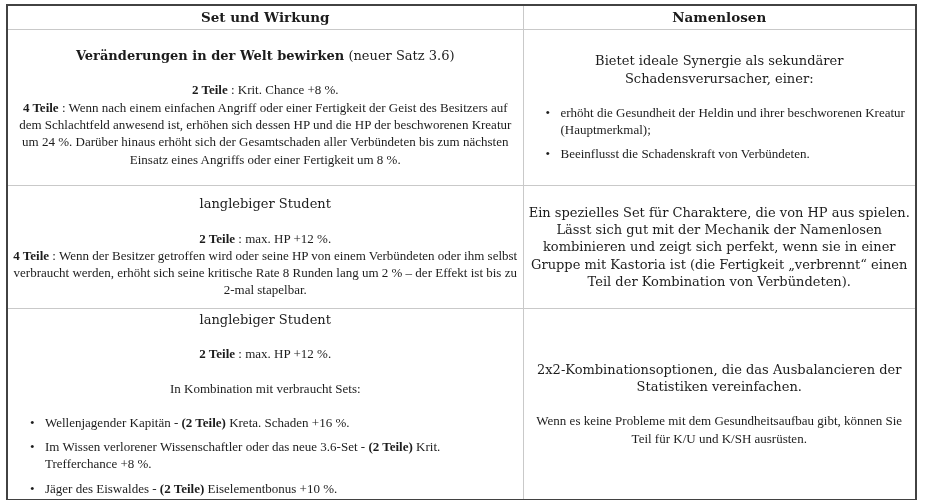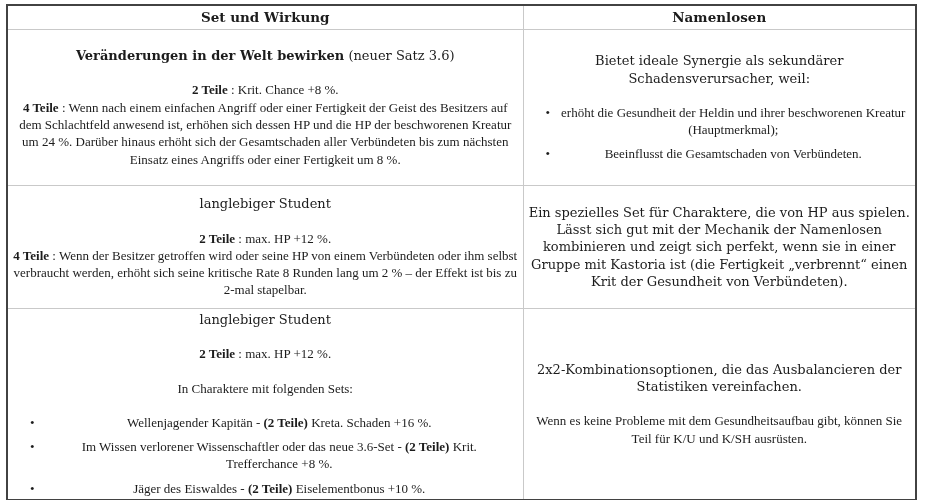--- a/index.html
+++ b/index.html
@@ -45,21 +45,21 @@
   tr.r3 td { height: 179px; }
   p.blk { margin: 0; }
   .blk + .blk { margin-top: 17px; font-family: Liberation Serif, serif; }
   ul.blk {
     list-style: none;
     margin: 17px 0 0 0;
     padding: 0 6px 0 34px;
   }
   ul.blk li {
     position: relative;
-    text-align: center;
+    text-align: left;
     margin-top: 7px;
   }
   ul.blk li::before {
     content: "\2022";
     position: absolute;
     left: -15px;
     top: 0;
   }
   strong { font-weight: bold; }
 </style>
@@ -78,41 +78,41 @@
         <th>Namenlosen</th>
       </tr>
     </thead>
     <tbody>
       <tr class="r1">
         <td>
             <p class="blk"><strong>Veränderungen in der Welt bewirken</strong> (neuer Satz 3.6)</p>
             <p class="blk"><strong>2 Teile</strong> : Krit. Chance +8 %.<br><strong>4 Teile</strong> : Wenn nach einem einfachen Angriff oder einer Fertigkeit der Geist des Besitzers auf dem Schlachtfeld anwesend ist, erhöhen sich dessen HP und die HP der beschworenen Kreatur um 24 %. Darüber hinaus erhöht sich der Gesamtschaden aller Verbündeten bis zum nächsten Einsatz eines Angriffs oder einer Fertigkeit um 8 %.</p>
           </td>
         <td>
-            <p class="blk">Bietet ideale Synergie als sekundärer Schadensverursacher, weil:</p>
+            <p class="blk">Bietet ideale Synergie als sekundärer Schadensverursacher, einer:</p>
             <ul class="blk">
               <li>erhöht die Gesundheit der Heldin und ihrer beschworenen Kreatur (Hauptmerkmal);</li>
-              <li>Beeinflusst die Gesamtschaden von Verbündeten.</li>
+              <li>Beeinflusst die Schadenskraft von Verbündeten.</li>
             </ul>
           </td>
       </tr>
       <tr class="r2">
         <td>
             <p class="blk">langlebiger Student</p>
             <p class="blk"><strong>2 Teile</strong> : max. HP +12 %.<br><strong>4 Teile</strong> : Wenn der Besitzer getroffen wird oder seine HP von einem Verbündeten oder ihm selbst verbraucht werden, erhöht sich seine kritische Rate 8 Runden lang um 2 % – der Effekt ist bis zu 2-mal stapelbar.</p>
           </td>
         <td>
-            <p class="blk">Ein spezielles Set für Charaktere, die von HP aus spielen. Lässt sich gut mit der Mechanik der Namenlosen kombinieren und zeigt sich perfekt, wenn sie in einer Gruppe mit Kastoria ist (die Fertigkeit „verbrennt“ einen Krit der Gesundheit von Verbündeten).</p>
+            <p class="blk">Ein spezielles Set für Charaktere, die von HP aus spielen. Lässt sich gut mit der Mechanik der Namenlosen kombinieren und zeigt sich perfekt, wenn sie in einer Gruppe mit Kastoria ist (die Fertigkeit „verbrennt“ einen Teil der Kombination von Verbündeten).</p>
           </td>
       </tr>
       <tr class="r3">
         <td>
             <p class="blk">langlebiger Student</p>
             <p class="blk"><strong>2 Teile</strong> : max. HP +12 %.</p>
-            <p class="blk">In Charaktere mit folgenden Sets:</p>
+            <p class="blk">In Kombination mit verbraucht Sets:</p>
             <ul class="blk">
               <li>Wellenjagender Kapitän - <strong>(2 Teile)</strong> Kreta. Schaden +16 %.</li>
               <li>Im Wissen verlorener Wissenschaftler oder das neue 3.6-Set - <strong>(2 Teile)</strong> Krit. Trefferchance +8 %.</li>
               <li>Jäger des Eiswaldes - <strong>(2 Teile)</strong> Eiselementbonus +10 %.</li>
             </ul>
           </td>
         <td>
             <p class="blk">2x2-Kombinationsoptionen, die das Ausbalancieren der Statistiken vereinfachen.</p>
             <p class="blk">Wenn es keine Probleme mit dem Gesundheitsaufbau gibt, können Sie Teil für K/U und K/SH ausrüsten.</p>
           </td>

